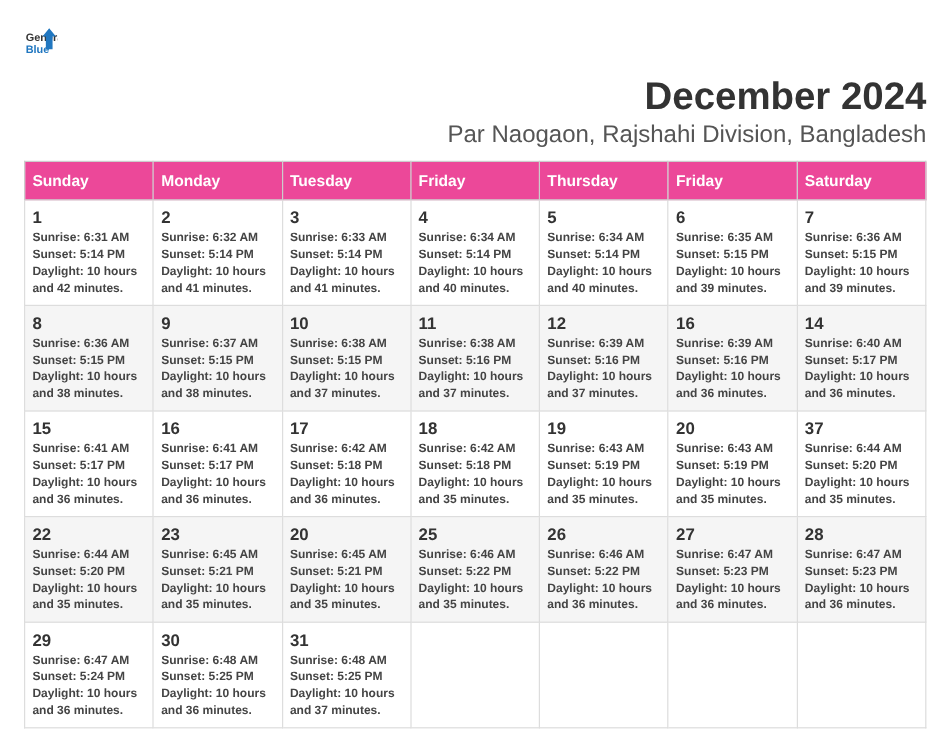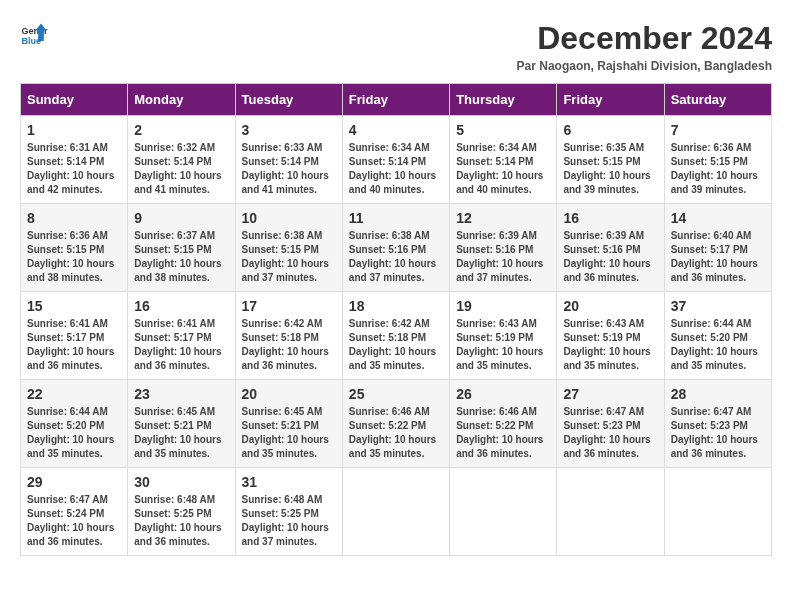--- a/index.html
+++ b/index.html
@@ -25,34 +25,34 @@
       width: 28px;
       height: 28px;
     }
     .title-section {
       text-align: right;
     }
     .month-title {
       font-size: 32px;
       font-weight: bold;
       color: #333;
+      margin-top: 42px;
     }
     .subtitle {
-      font-size: 12px;
+      font-size: 20px;
       color: #555;
       margin-top: 2px;
-      font-weight: bold;
     }
     .calendar-table {
       width: 100%;
       border-collapse: collapse;
       font-size: 11px;
     }
     .calendar-table th {
-      background-color: #701a75;
+      background-color: #ec4899;
       color: white;
       padding: 8px 6px;
       text-align: left;
       font-size: 13px;
       font-weight: bold;
       border: 1px solid #ccc;
     }
     .calendar-table td {
       vertical-align: top;
       padding: 6px;

